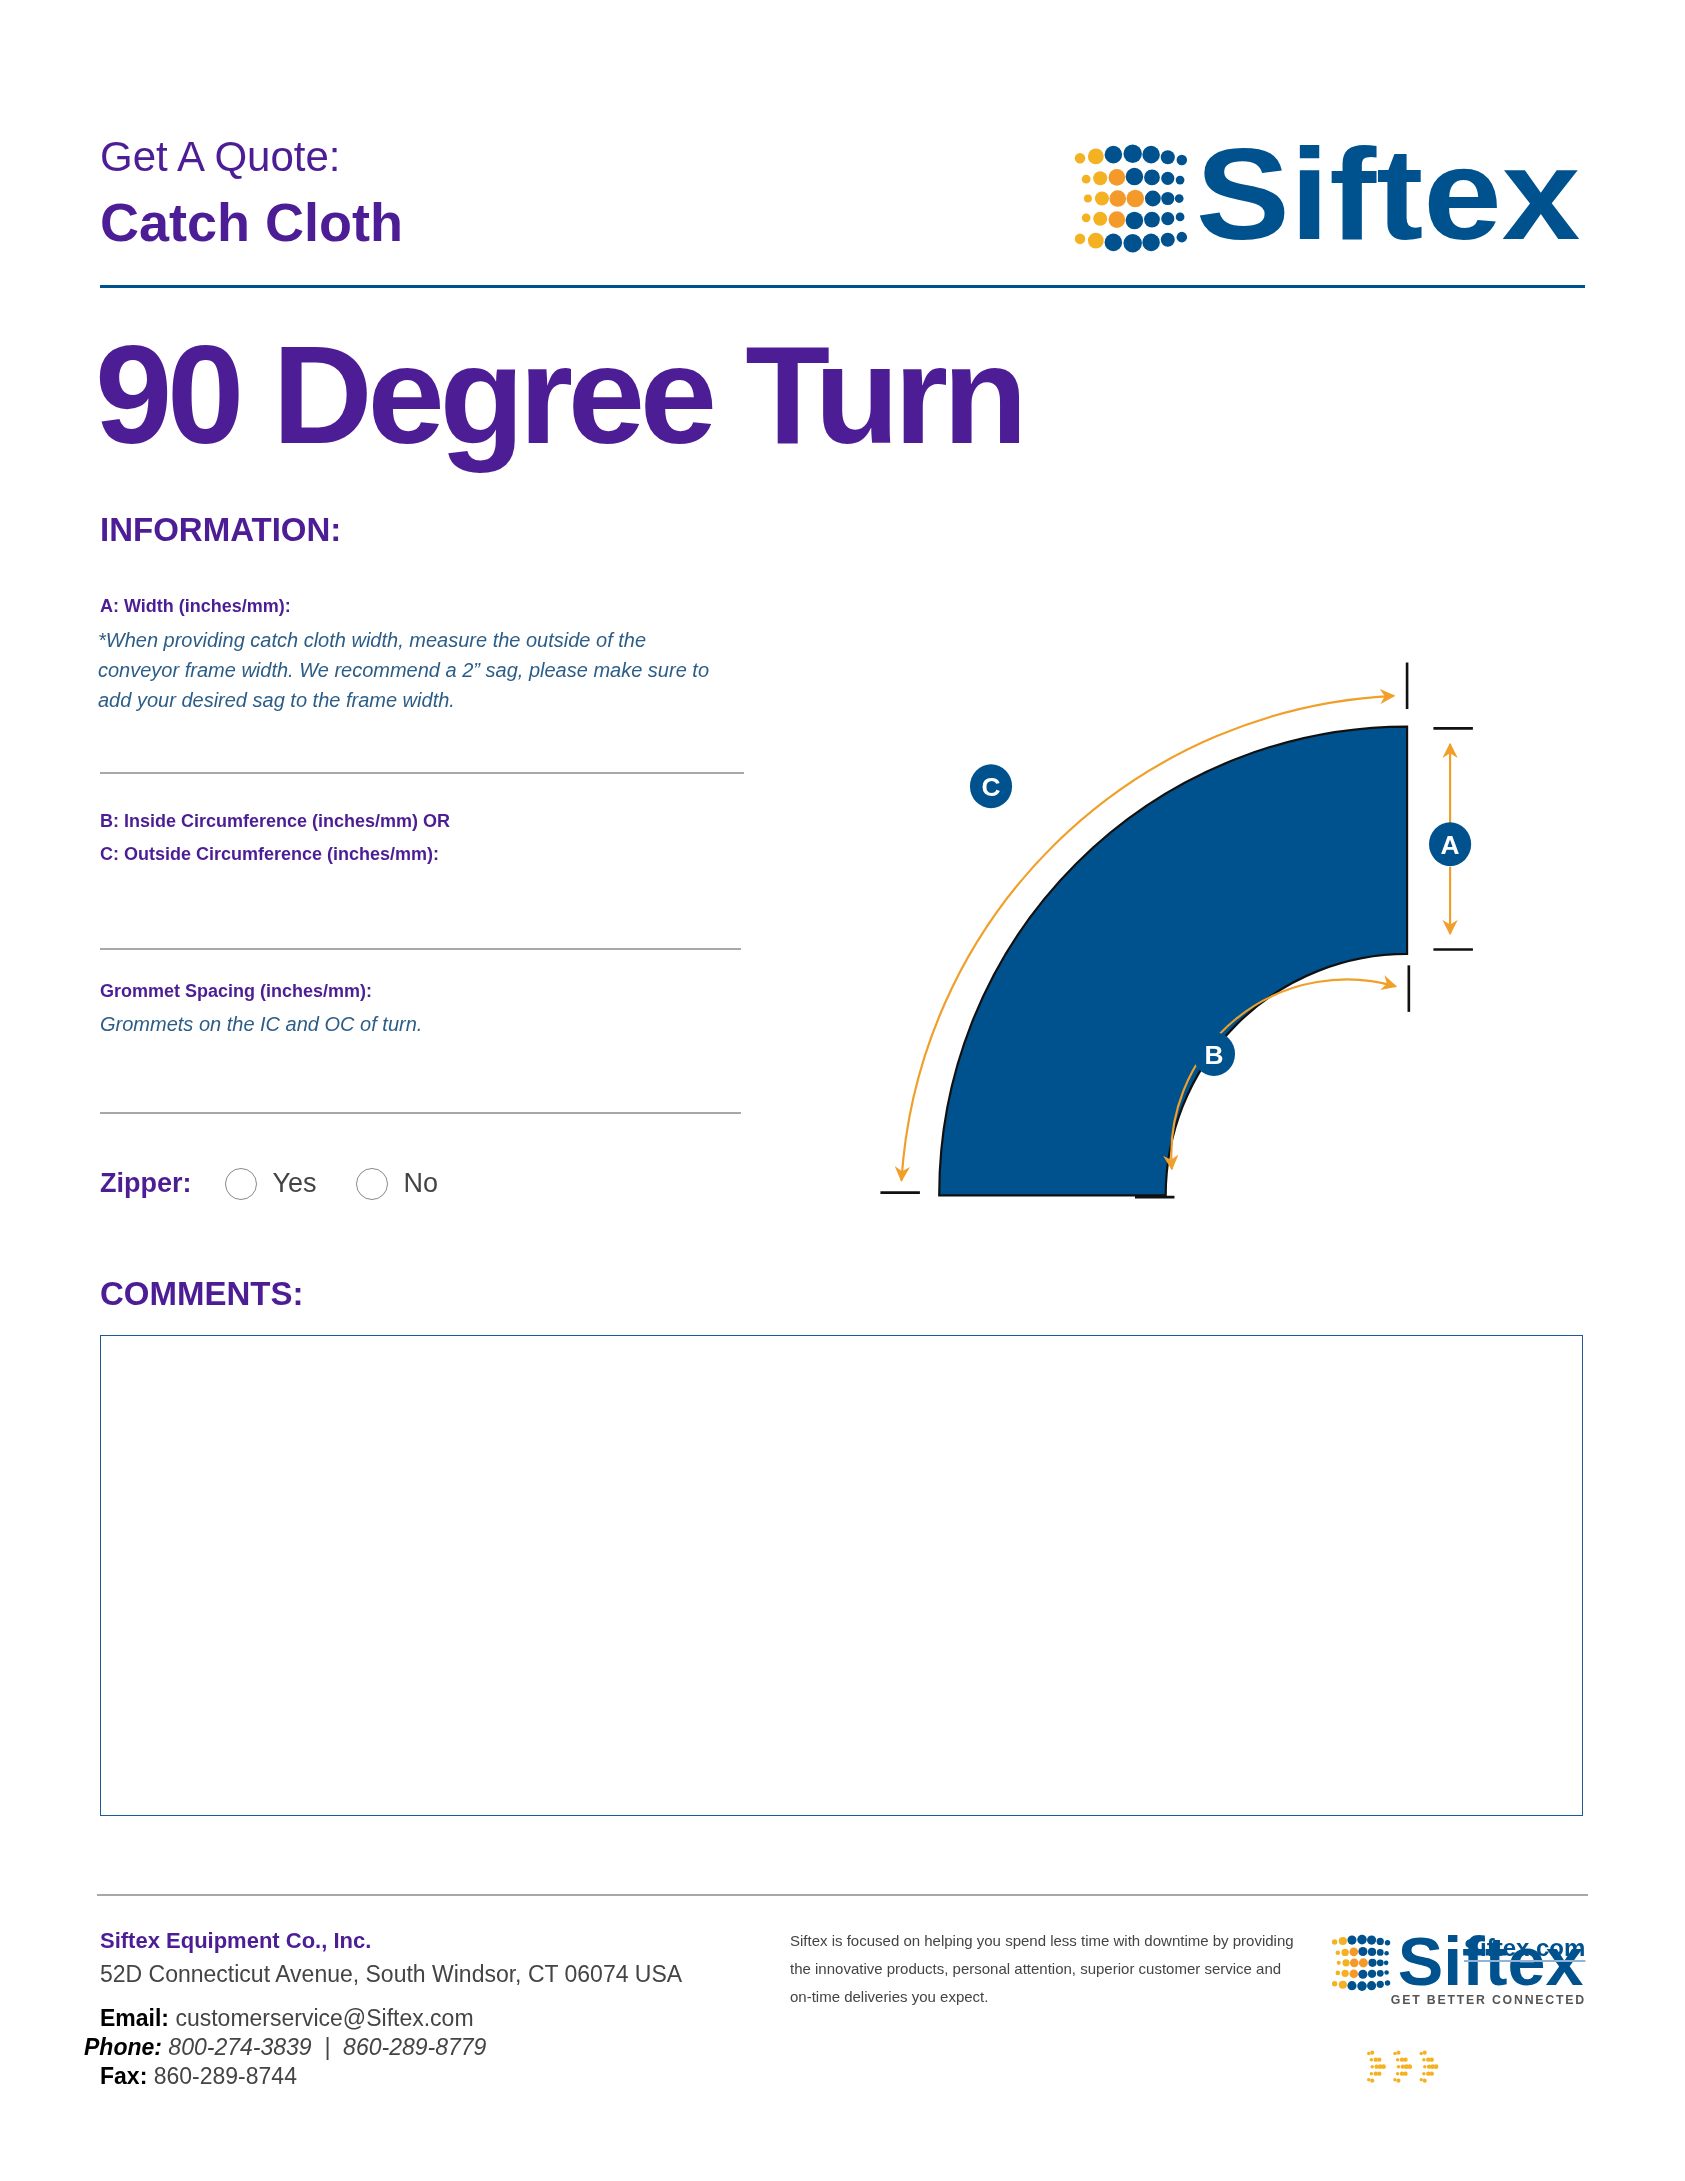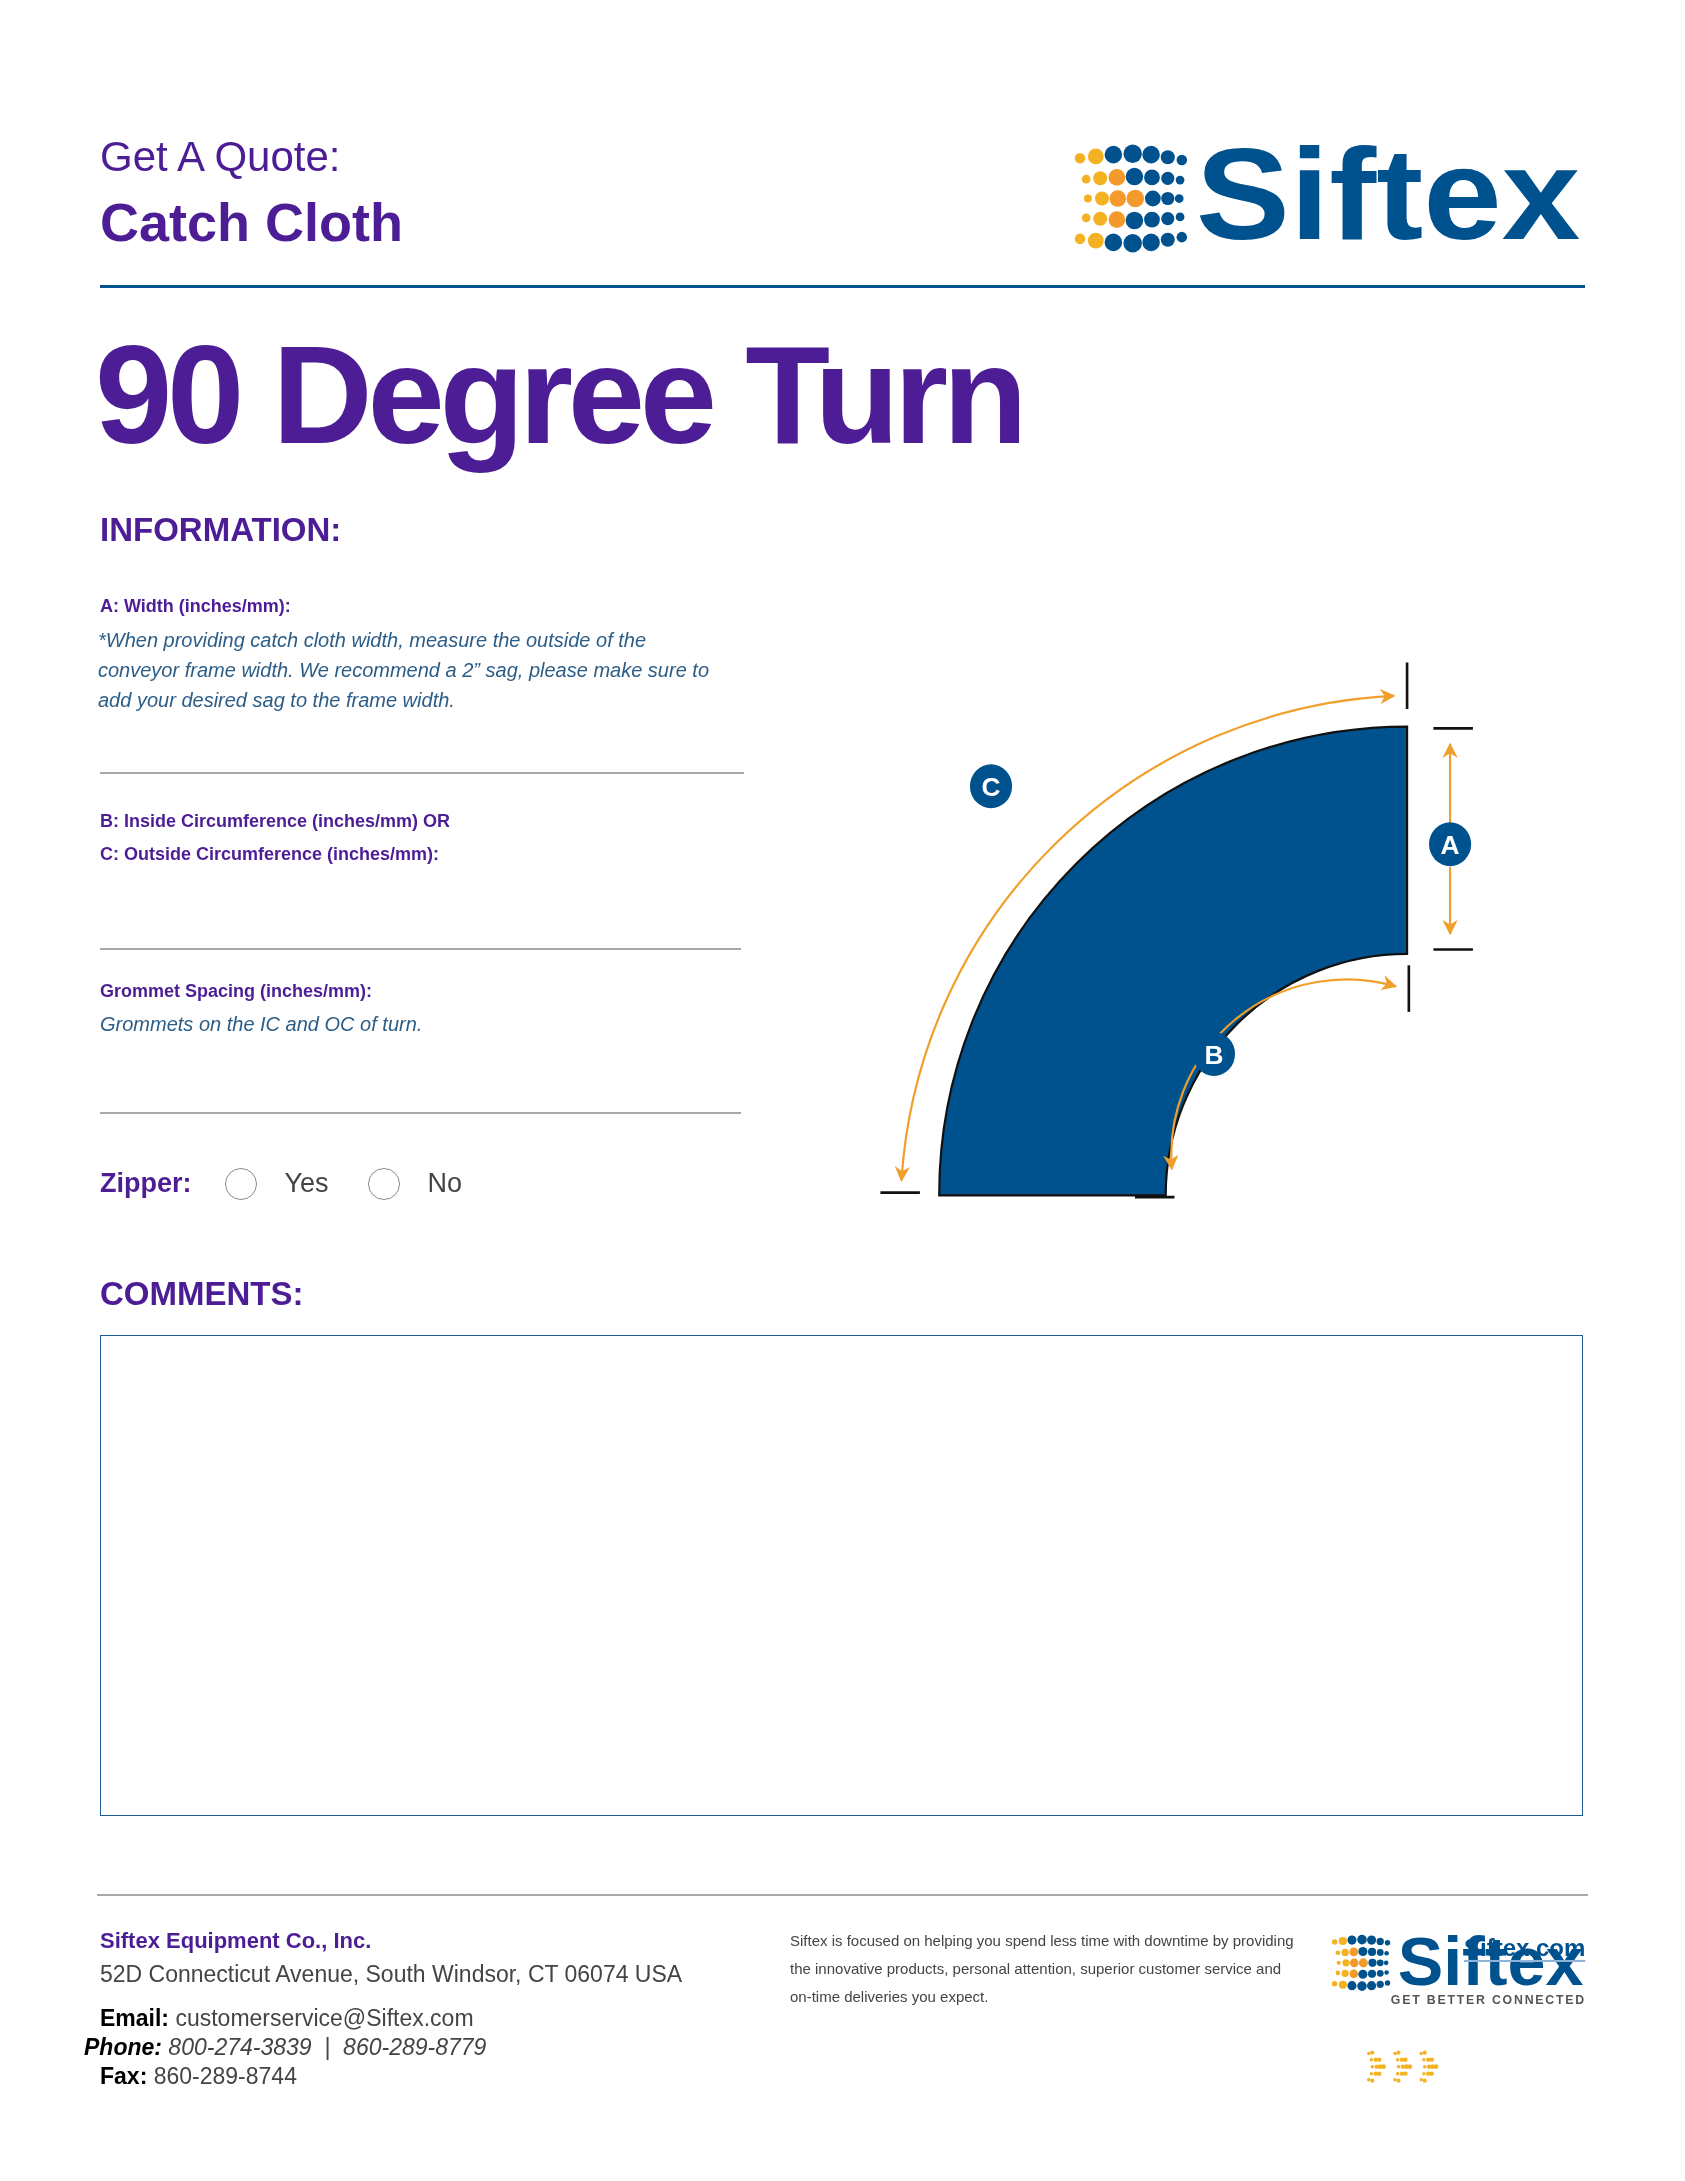--- a/index.html
+++ b/index.html
@@ -32,21 +32,21 @@
     #fieldBC-label2 { left: 100px; top: 838px; }
     #fieldBC-rule { left: 100px; top: 948px; width: 641px; }
 
     #fieldG-label { left: 100px; top: 975px; }
     #fieldG-note { left: 100px; top: 1009px; }
     #fieldG-rule { left: 100px; top: 1112px; width: 641px; }
 
     #zipper-row { left: 100px; top: 1165px; height: 37px; display: flex; align-items: center; }
     #zipper-label { font-size: 27px; font-weight: 600; margin-right: 33px; }
     .radio { width: 32px; height: 32px; border: 1.8px solid #8a8a8a; border-radius: 50%; box-sizing: border-box; background: #fff; cursor: pointer; }
-    .radio-text { font-size: 27px; color: #444; margin-left: 28px; margin-right: 39px; font-weight: 300; }
+    .radio-text { font-size: 27px; color: #444; margin-left: 16px; margin-right: 39px; font-weight: 300; }
 
     #comments-head { left: 100px; top: 1275px; }
     #comments-box { left: 100px; top: 1335px; width: 1483px; height: 481px; border: 1.8px solid #1e5a96; box-sizing: border-box; background: #fff; }
 
     
     #diagram { left: 869px; top: 658px; width: 632px; height: 562px; }
 
     
     #footer-rule { left: 97px; top: 1894px; width: 1491px; height: 1.8px; background: #a8a8a8; }
     #footer-company { left: 100px; top: 1928px; font-size: 22px; font-weight: 700; }

